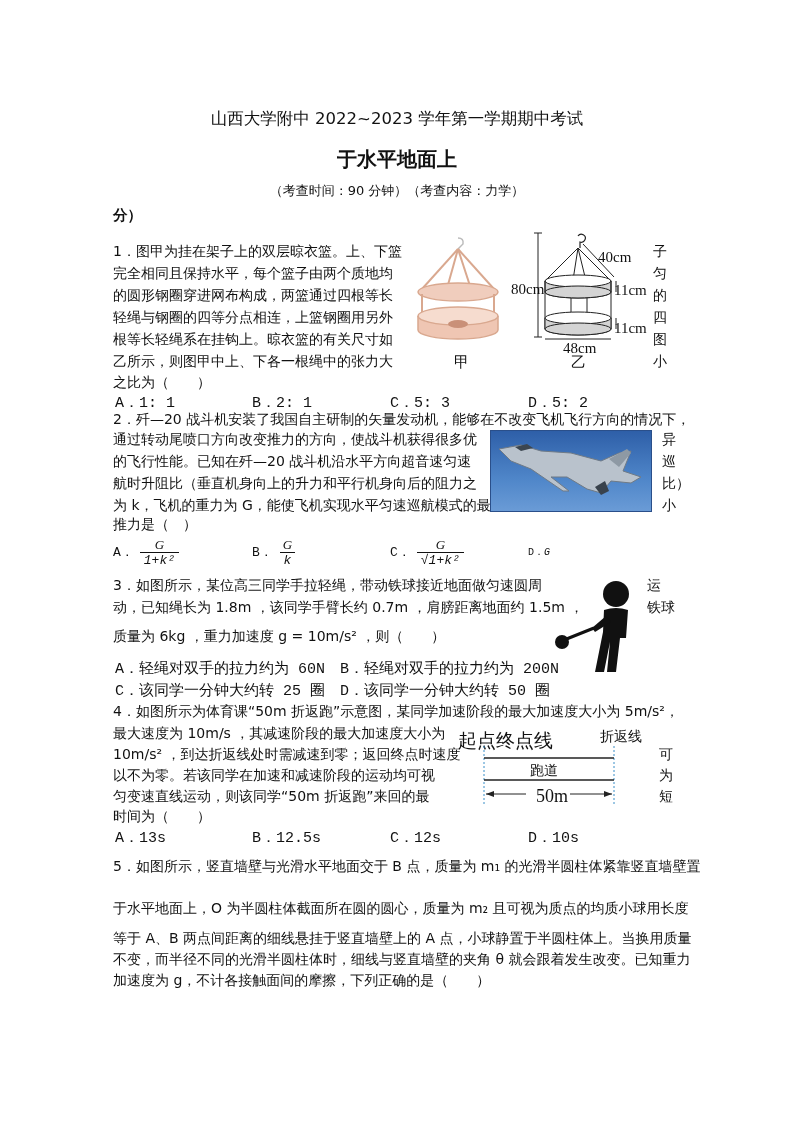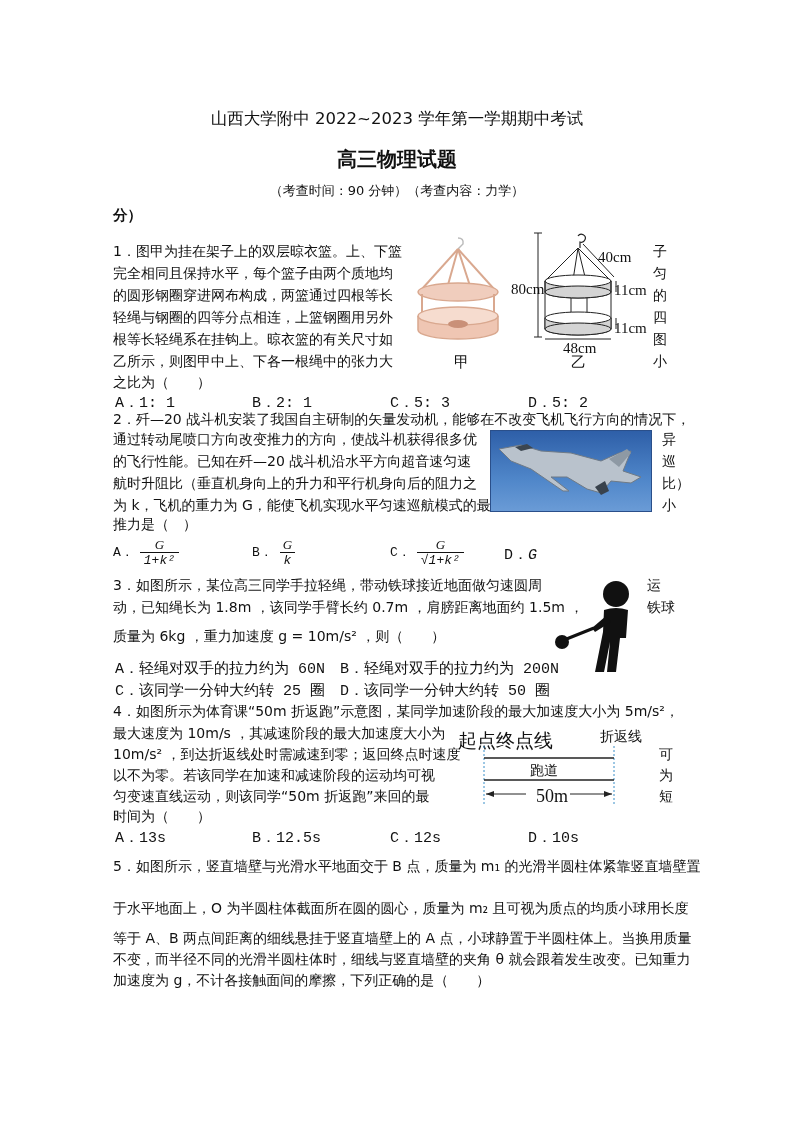--- a/index.html
+++ b/index.html
@@ -19,21 +19,21 @@
   .frac .den{border-top:1px solid #111;padding:0 4px;}
   .fig{position:absolute;}
   .cap{position:absolute;font-size:15px;font-family:"Liberation Serif",serif;}
   .plane-box{position:absolute;left:490px;top:430px;width:160px;height:80px;background:linear-gradient(180deg,#2e5fa8 0%,#4f86c9 60%,#6a9bd6 100%);border:1px solid #2a4f8a;overflow:hidden;}
   .track{position:absolute;}
 </style>
 </head>
 <body>
 
 <div class="abs school">山西大学附中 2022~2023 学年第一学期期中考试</div>
-<div class="abs subject">高三物理试题</div>
+<div class="abs subject">于水平地面上</div>
 <div class="abs meta">（考查时间：90 分钟）（考查内容：力学）</div>
 
 <div class="abs section">
   <div style="margin-top:3px">分）</div>
 </div>
 
 <div>
   <div class="line" style="top:243px">1．图甲为挂在架子上的双层晾衣篮。上、下篮</div>
   <div class="line" style="top:265px">完全相同且保持水平，每个篮子由两个质地均</div>
   <div class="line" style="top:287px">的圆形钢圈穿进网布构成，两篮通过四根等长</div>
@@ -136,21 +136,21 @@
         <span class="num">G</span>
         <span class="den serif-i">k</span>
       </span>
   </div>
   <div class="line" style="top:537px;left:390px;font-family:'Liberation Mono',monospace;font-size:13px">
     <span>C．</span><span class="frac">
         <span class="num">G</span>
         <span class="den serif-i">√1+k²</span>
       </span>
   </div>
-  <div class="line" style="top:545px;left:504px;font-family:'Liberation Mono',monospace;font-size:15px">
+  <div class="line" style="top:545px;left:528px;font-family:'Liberation Mono',monospace;font-size:10px">
     <span>D．</span><span class="serif-i">G</span>
   </div>
 </div>
 
 <div>
   <div class="line" style="top:577px">3．如图所示，某位高三同学手拉轻绳，带动铁球接近地面做匀速圆周</div>
   <div class="line" style="top:599px">动，已知绳长为 1.8m ，该同学手臂长约 0.7m ，肩膀距离地面约 1.5m ，</div>
   <div class="line" style="top:628px">质量为 6kg ，重力加速度 g = 10m/s² ，则（　　）</div>
   <div class="edge" style="top:577px;left:647px">运</div>
   <div class="edge" style="top:599px;left:647px">铁球</div>

